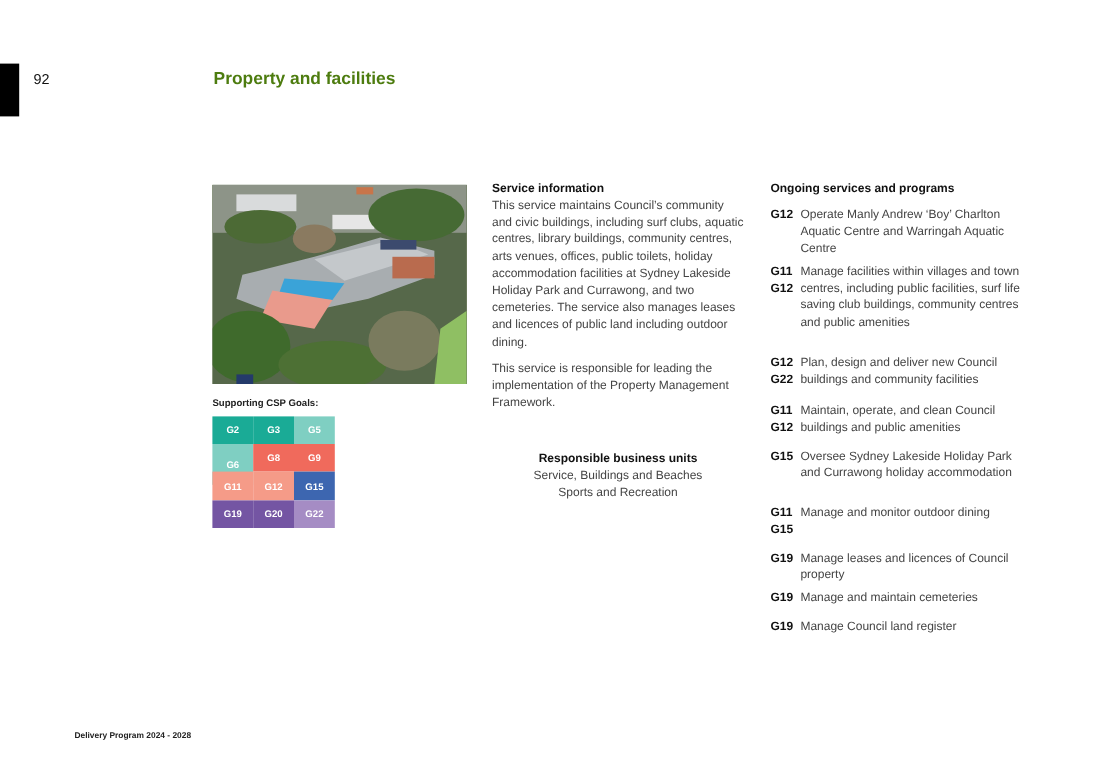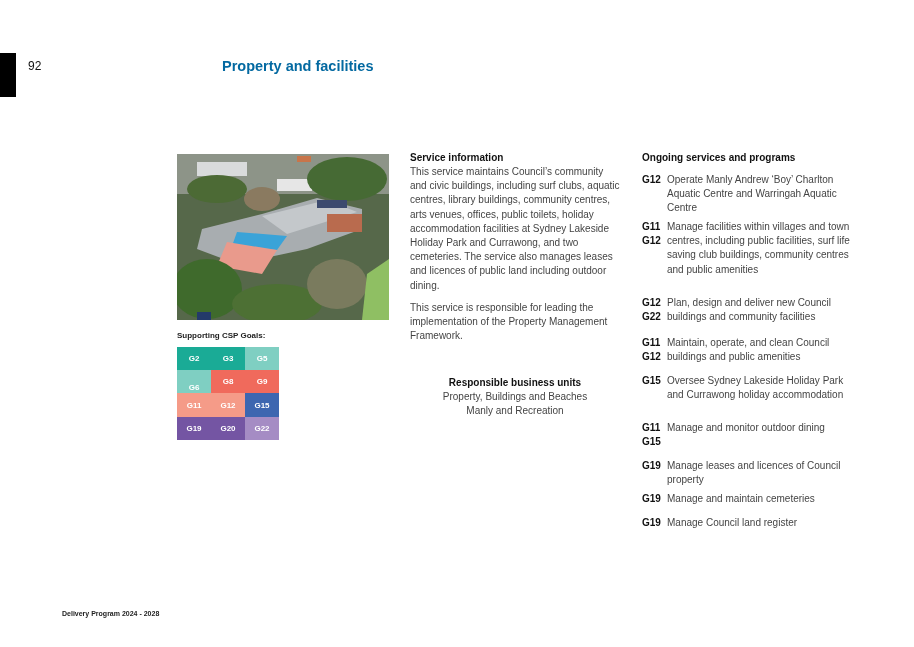--- a/index.html
+++ b/index.html
@@ -8,21 +8,21 @@
       font-family: "Liberation Sans", "DejaVu Sans", sans-serif;
       color: #3a3a3a;
     }
     .side-tab {
       position: absolute; left: 0; top: 53px; width: 16px; height: 44px; background: #000;
     }
     .page-num {
       position: absolute; left: 28px; top: 59px; font-size: 12px; font-weight: normal; color: #111;
     }
     .page-title {
-      position: absolute; left: 178px; top: 58px; font-size: 14.5px; font-weight: bold; color: #0369a1; margin-left: 44px;
+      position: absolute; left: 178px; top: 58px; font-size: 14.5px; font-weight: bold; color: #4d7c0f;
     }
     .photo {
       position: absolute; left: 177px; top: 154px; width: 212px; height: 166px; overflow: hidden;
       background: #5c6d4a;
     }
     .photo svg { display: block; }
     .csp-label {
       position: absolute; left: 177px; top: 331px; font-size: 8px; font-weight: bold; color: #222; text-align: center;
     }
     .goal-grid {
@@ -101,22 +101,22 @@
 </div>
 
 <div class="col svc">
   <h3>Service information</h3>
   <p>This service maintains Council’s community and civic buildings, including surf clubs, aquatic centres, library buildings, community centres, arts venues, offices, public toilets, holiday accommodation facilities at Sydney Lakeside Holiday Park and Currawong, and two cemeteries. The service also manages leases and licences of public land including outdoor dining.</p>
   <p class="p2">This service is responsible for leading the implementation of the Property Management Framework.</p>
 </div>
 
 <div class="rbu">
   <h3>Responsible business units</h3>
-  <div>Property, Buildings and Beaches</div>
-  <div>Manly and Recreation</div>
+  <div>Service, Buildings and Beaches</div>
+  <div>Sports and Recreation</div>
 </div>
 
 <div class="col ongoing">
   <h3>Ongoing services and programs</h3>
 </div>
 
 <div class="prog" style="top:173px">
   <div class="codes">G12</div>
   <div class="desc">Operate Manly Andrew ‘Boy’ Charlton Aquatic Centre and Warringah Aquatic Centre</div>
 </div>

